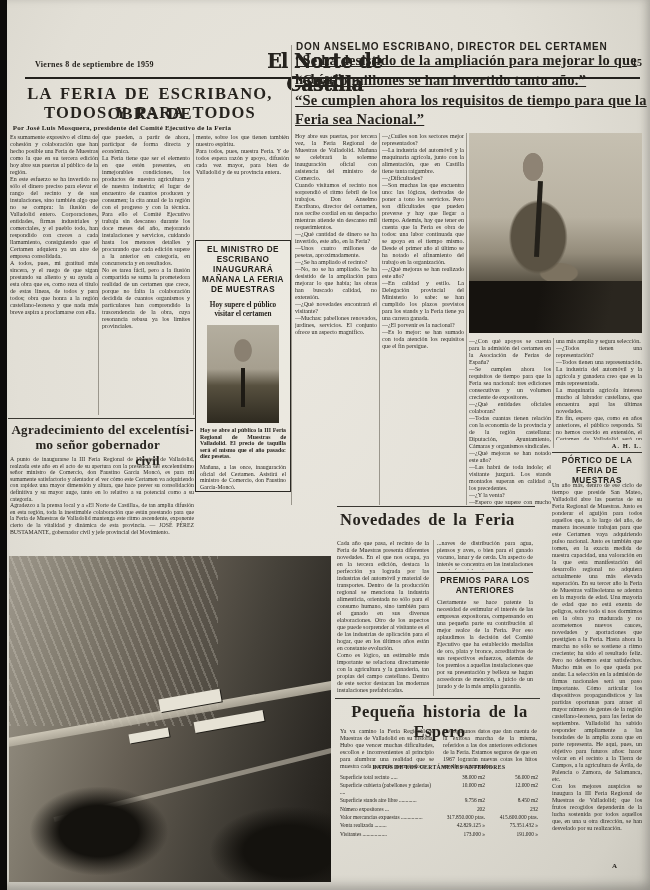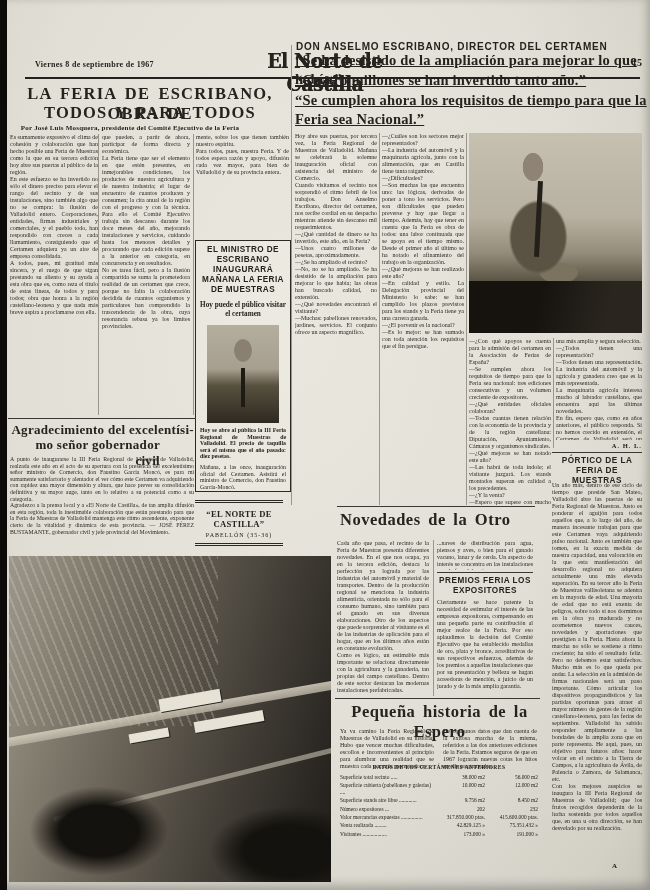--- a/index.html
+++ b/index.html
@@ -80,54 +80,50 @@
   .aerial .dark{position:absolute;border-radius:50%;background:radial-gradient(#14120e 0 40%, rgba(0,0,0,0) 70%);}
   .markA{font-size:7px;font-weight:bold;}
 </style>
 </head>
 <body>
 
 <div id="page">
 
   <div class="abs scanbar"></div>
 
-  <div class="abs date" style="left:35px;top:60px;">Viernes 8 de septiembre de 1967</div>
+  <div class="abs date" style="left:35px;top:60px;">Viernes 8 de septiembre de 1959</div>
   <div class="abs masthead" style="left:230px;top:50px;width:190px;text-align:center;">El Norte de Castilla</div>
   <div class="abs pagenum" style="left:632px;top:57px;">15</div>
   <div class="abs hrule" style="left:25px;top:77px;width:615px;"></div>
 
   <div class="abs h-lead" style="left:8px;top:84px;width:284px;">LA FERIA DE ESCRIBANO, OBRA DE</div>
   <div class="abs h-lead" style="left:8px;top:103px;width:284px;">TODOS Y PARA TODOS</div>
-  <div class="abs byline" style="left:16px;top:124px;width:228px;">Por José Luis Mosquera, presidente del Comité Ejecutivo de la Feria</div>
+  <div class="abs byline" style="left:8px;top:124px;width:228px;">Por José Luis Mosquera, presidente del Comité Ejecutivo de la Feria</div>
   <div class="abs col" style="left:10px;top:134px;width:88px;height:281px;">Es sumamente expresivo el clima de cohesión y colaboración que han hecho posible una Feria de Muestras como la que en su tercera edición hoy abre sus puertas al público de la región.
 En este esfuerzo se ha invertido no sólo el dinero preciso para elevar el rango del recinto y de sus instalaciones, sino también algo que no se compra: la ilusión de Valladolid entero. Corporaciones, entidades, firmas industriales y comerciales, y el pueblo todo, han respondido con creces a cada llamamiento, consiguiendo que el Certamen adquiera ya un aire de empresa consolidada.
 A todos, pues, mi gratitud más sincera, y el ruego de que sigan prestando su aliento y su ayuda a esta obra que es, como reza el título de estas líneas, de todos y para todos; obra que honra a la región castellano-leonesa y que nada más breve aspira a proclamarse con ella.</div>
   <div class="abs col" style="left:102px;top:134px;width:88px;height:281px;">que pueden, a partir de ahora, participar de forma directa y económica.
 La Feria tiene que ser el elemento en que estén presentes, en inmejorables condiciones, los productos de nuestra agricultura y de nuestra industria; el lugar de encuentro de cuantos producen y consumen; la cita anual de la región con el progreso y con la técnica. Para ello el Comité Ejecutivo trabaja sin descanso durante los doce meses del año, mejorando instalaciones y servicios, cuidando hasta los menores detalles y procurando que cada edición supere a la anterior en categoría, en concurrencia y en resultados.
 No es tarea fácil, pero a la ilusión compartida se suma la prometedora realidad de un certamen que crece, porque no falta la colaboración decidida de cuantos organismos y particulares han comprendido la trascendencia de la obra, cuya resonancia rebasa ya los límites provinciales.</div>
   <div class="abs col" style="left:196px;top:134px;width:93px;height:102px;">mente, sobre los que tienen también nuestro espíritu.
 Para todos, pues, nuestra Feria. Y de todos espera razón y apoyo, difusión cada vez mayor, para bien de Valladolid y de su provincia entera.</div>
   <div class="abs vrule" style="left:98px;top:134px;height:281px;"></div>
   <div class="abs vrule" style="left:193px;top:134px;height:281px;"></div>
   <div class="abs vrule" style="left:291px;top:45px;height:460px;"></div>
 
   <div class="abs mbox" style="left:195px;top:240px;width:86px;height:242px;">
     <div class="mbox-title">EL MINISTRO DE ESCRIBANO INAUGURARÁ MAÑANA LA FERIA DE MUESTRAS</div>
-    <div class="mbox-sub">Hoy puede el público visitar el certamen</div>
+    <div class="mbox-sub">Hoy supere el público visitar el certamen</div>
     <div class="photo-frame min" style="position:relative;width:72px;height:98px;margin:6px auto 0;">
       <div class="tie"></div>
     </div>
     <div class="caption">Hoy se abre al público la III Feria Regional de Muestras de Valladolid. El precio de taquilla será el mismo que el año pasado: diez pesetas.</div>
     <div class="caption reg">Mañana, a las once, inauguración oficial del Certamen. Asistirá el ministro de Comercio, don Faustino García-Moncó.</div>
   </div>
 
-  <div class="abs ad" style="left:195px;top:500px;width:88px;">
-    <div class="ad-main">“EL NORTE DE CASTILLA”</div>
-    <div class="ad-sub">PABELLÓN (35-36)</div>
-  </div>
 
   <div class="abs thinrule" style="left:8px;top:418px;width:188px;"></div>
   <div class="abs h-grat" style="left:8px;top:422px;width:186px;">Agradecimiento del excelentísi-</div>
   <div class="abs h-grat" style="left:8px;top:437px;width:152px;">mo señor gobernador civil</div>
   <div class="abs col sm" style="left:10px;top:456px;width:184px;height:94px;">A punto de inaugurarse la III Feria Regional de Muestras de Valladolid, realzada este año en el acto de su apertura con la presencia del excelentísimo señor ministro de Comercio, don Faustino García Moncó, es para mí sumamente satisfactorio y alentador el ver cómo este Certamen va adquiriendo con rapidez una mayor dimensión y altura, que hace prever su consolidación definitiva y su mayor auge, tanto en lo relativo a su potencial como a su categoría.
 Agradezco a la prensa local y a «El Norte de Castilla», de tan amplia difusión en esta región, toda la inestimable colaboración que están prestando para que la Feria de Muestras de Valladolid mantenga este ritmo ascendente, exponente cierto de la vitalidad y dinámica de esta provincia. — JOSÉ PÉREZ BUSTAMANTE, gobernador civil y jefe provincial del Movimiento.</div>
 
   <div class="abs aerial" style="left:9px;top:556px;width:322px;height:326px;">
     <div class="fields"></div>
     <div class="road"></div>
@@ -183,27 +179,27 @@
   </div>
   <div class="abs sig" style="left:556px;top:442px;width:86px;">A. H. L.</div>
 
   <div class="abs thinrule" style="left:552px;top:452px;width:90px;"></div>
   <div class="abs h-sub" style="left:550px;top:456px;width:94px;">PÓRTICO DE LA FERIA DE MUESTRAS</div>
   <div class="abs col" style="left:552px;top:482px;width:90px;height:372px;">Un año más, dentro de ese ciclo de tiempo que preside San Mateo, Valladolid abre las puertas de su Feria Regional de Muestras. Justo es ponderar el aguijón para todos aquellos que, a lo largo del año, de manera incesante trabajan para que este Certamen vaya adquiriendo pulso nacional. Justo es también que tomen, en la exacta medida de nuestra capacidad, una valoración en la que esta manifestación del desarrollo regional no adquiera actualmente una más elevada superación. En su tercer año la Feria de Muestras vallisoletana se adentra en la mayoría de edad. Una mayoría de edad que no está exenta de peligros, sobre todo si nos dormimos en la obra ya madurada y no acometemos nuevos cauces, novedades y aportaciones que prestigien a la Feria. Hasta ahora la marcha no sólo se sostiene a ritmo creciente; ha sido el resultado feliz. Pero no debemos estar satisfechos. Mucho más es lo que queda por andar. La selección en la admisión de firmas nacionales será un paso importante. Cómo articular los dispositivos propagandísticos y las partidas oportunas para atraer al mayor número de gentes de la región castellano-leonesa, para las ferias de septiembre. Valladolid ha sabido responder ampliamente a las bondades de la amplia zona que en parte representa. He aquí, pues, un objetivo para futuros años: hacer volcar en el recinto a la Tierra de Campos, a la agricultura de Ávila, de Palencia o Zamora, de Salamanca, etc.
 Con los mejores auspicios se inaugura la III Feria Regional de Muestras de Valladolid; que los frutos recogidos dependerán de la lucha sostenida por todos aquellos que, en una u otra dirección, se han desvelado por su realización.</div>
   <div class="abs markA" style="left:612px;top:862px;">A</div>
 
   <div class="abs thinrule" style="left:337px;top:506px;width:198px;"></div>
-  <div class="abs h-sec" style="left:340px;top:510px;width:200px;">Novedades de la Otro</div>
+  <div class="abs h-sec" style="left:340px;top:510px;width:200px;">Novedades de la Feria</div>
   <div class="abs col" style="left:337px;top:540px;width:92px;height:156px;">Cada año que pasa, el recinto de la Feria de Muestras presenta diferentes novedades. En el que nos ocupa, ya en la tercera edición, destaca la perfección ya lograda por las industrias del automóvil y material de transportes. Dentro de la producción regional se menciona la industria alimenticia, orientada no sólo para el consumo humano, sino también para el ganado en sus diversas elaboraciones. Otro de los aspectos que puede sorprender al visitante es el de las industrias de aplicación para el hogar, que en los últimos años están en constante evolución.
 Como es lógico, un estimable más importante se relaciona directamente con la agricultura y la ganadería, tan propias del campo castellano. Dentro de este sector destacan las modernas instalaciones prefabricadas.</div>
   <div class="abs col" style="left:437px;top:540px;width:96px;height:30px;">...naves de distribución para agua, piensos y aves, o bien para el ganado vacuno, lanar y de cerda. Un aspecto de interés se concentra en las instalaciones para la fase del maíz.</div>
   <div class="abs vrule" style="left:433px;top:540px;height:156px;"></div>
   <div class="abs thinrule" style="left:437px;top:572px;width:96px;"></div>
-  <div class="abs h-sub" style="left:437px;top:576px;width:96px;">PREMIOS FERIA LOS EXPOSITORES</div>
+  <div class="abs h-sub" style="left:437px;top:576px;width:96px;">PREMIOS PARA LOS ANTERIORES</div>
   <div class="abs col" style="left:437px;top:599px;width:96px;height:97px;">Ciertamente se hace patente la necesidad de estimular el interés de las empresas expositoras, compensando en una pequeña parte su contribución al mejor realce de la Feria. Por eso aplaudimos la decisión del Comité Ejecutivo que ha establecido medallas de oro, plata y bronce, acreditativas de sus respectivos esfuerzos, además de los premios a aquellas instalaciones que por su presentación y belleza se hagan acreedoras de mención, a juicio de un jurado y de la más amplia garantía.</div>
 
   <div class="abs thinrule" style="left:335px;top:698px;width:205px;"></div>
   <div class="abs h-sec" style="left:337px;top:702px;width:205px;text-align:center;">Pequeña historia de la Espero</div>
   <div class="abs col" style="left:340px;top:728px;width:94px;height:72px;">Ya va camino la Feria Regional de Muestras de Valladolid en su historia. Hubo que vencer muchas dificultades, escollos e inconvenientes al principio para alumbrar una realidad que se muestra cada vez más prometedora.</div>
   <div class="abs col" style="left:443px;top:728px;width:94px;height:72px;">He aquí unos datos que dan cuenta de la exitosa marcha de la misma, referidos a las dos anteriores ediciones de la Feria. Estamos seguros de que en 1967 lograrán nuevas cotas los hitos en ella programados.</div>
   <div class="abs ttitle" style="left:340px;top:764px;width:198px;">DATOS DE LOS CERTÁMENES ANTERIORES</div>
 
   <div class="abs" style="left:340px;top:774px;width:198px;">
     <div class="trow">

